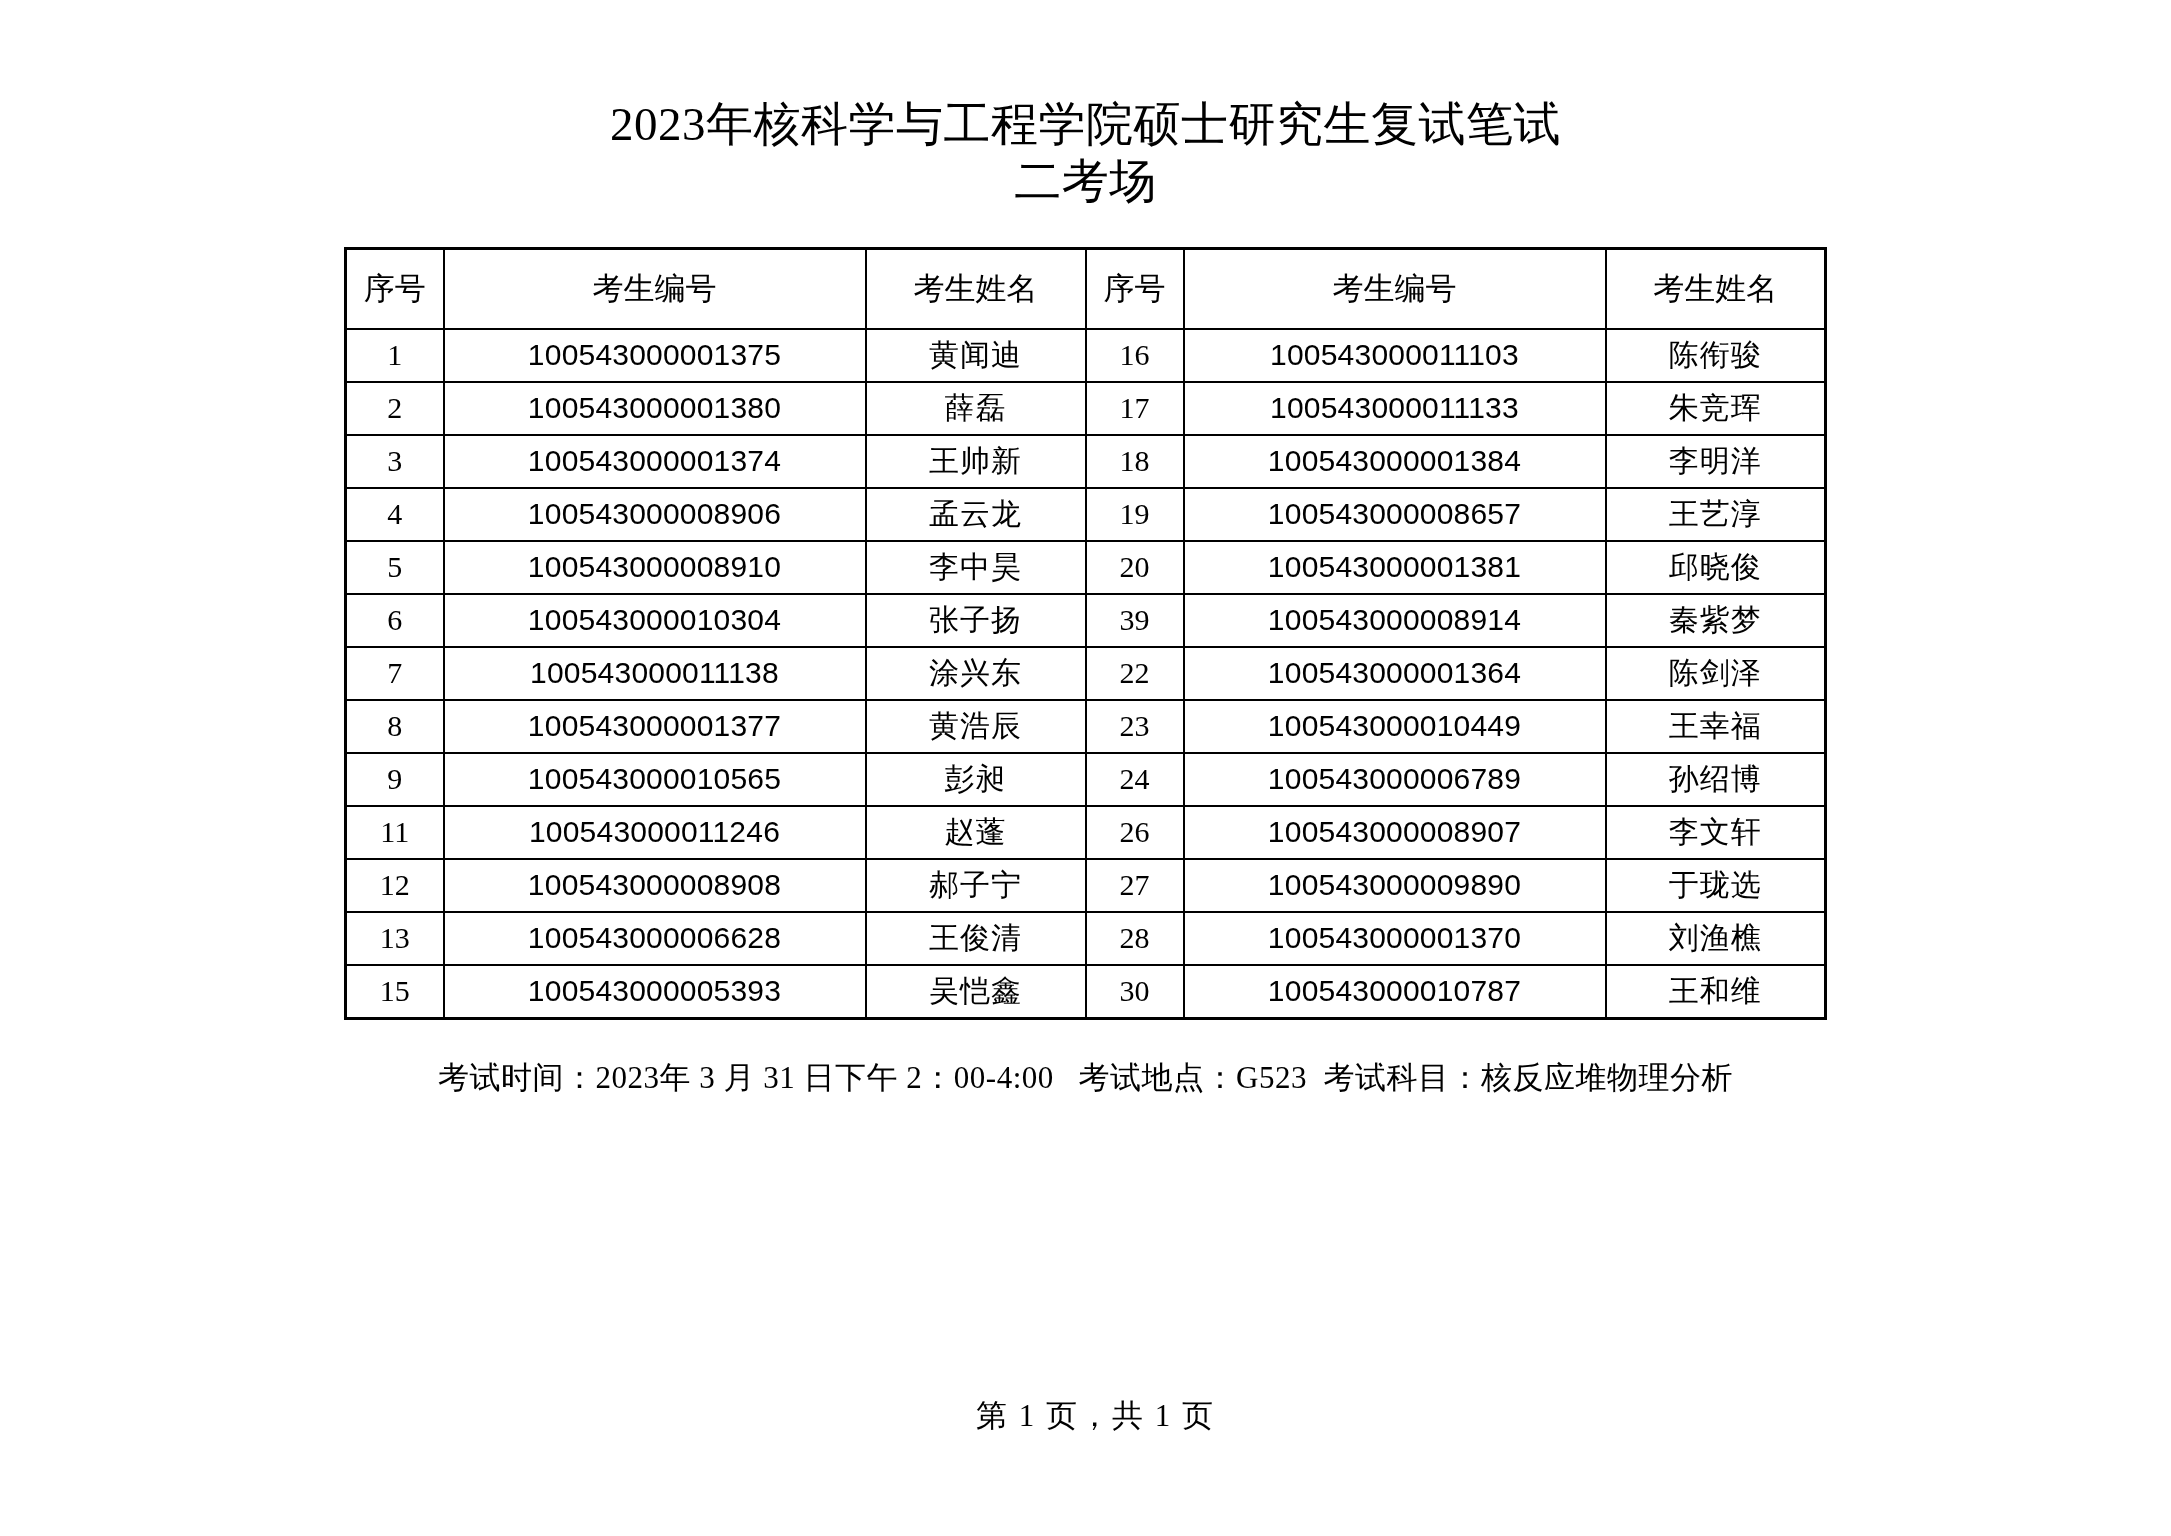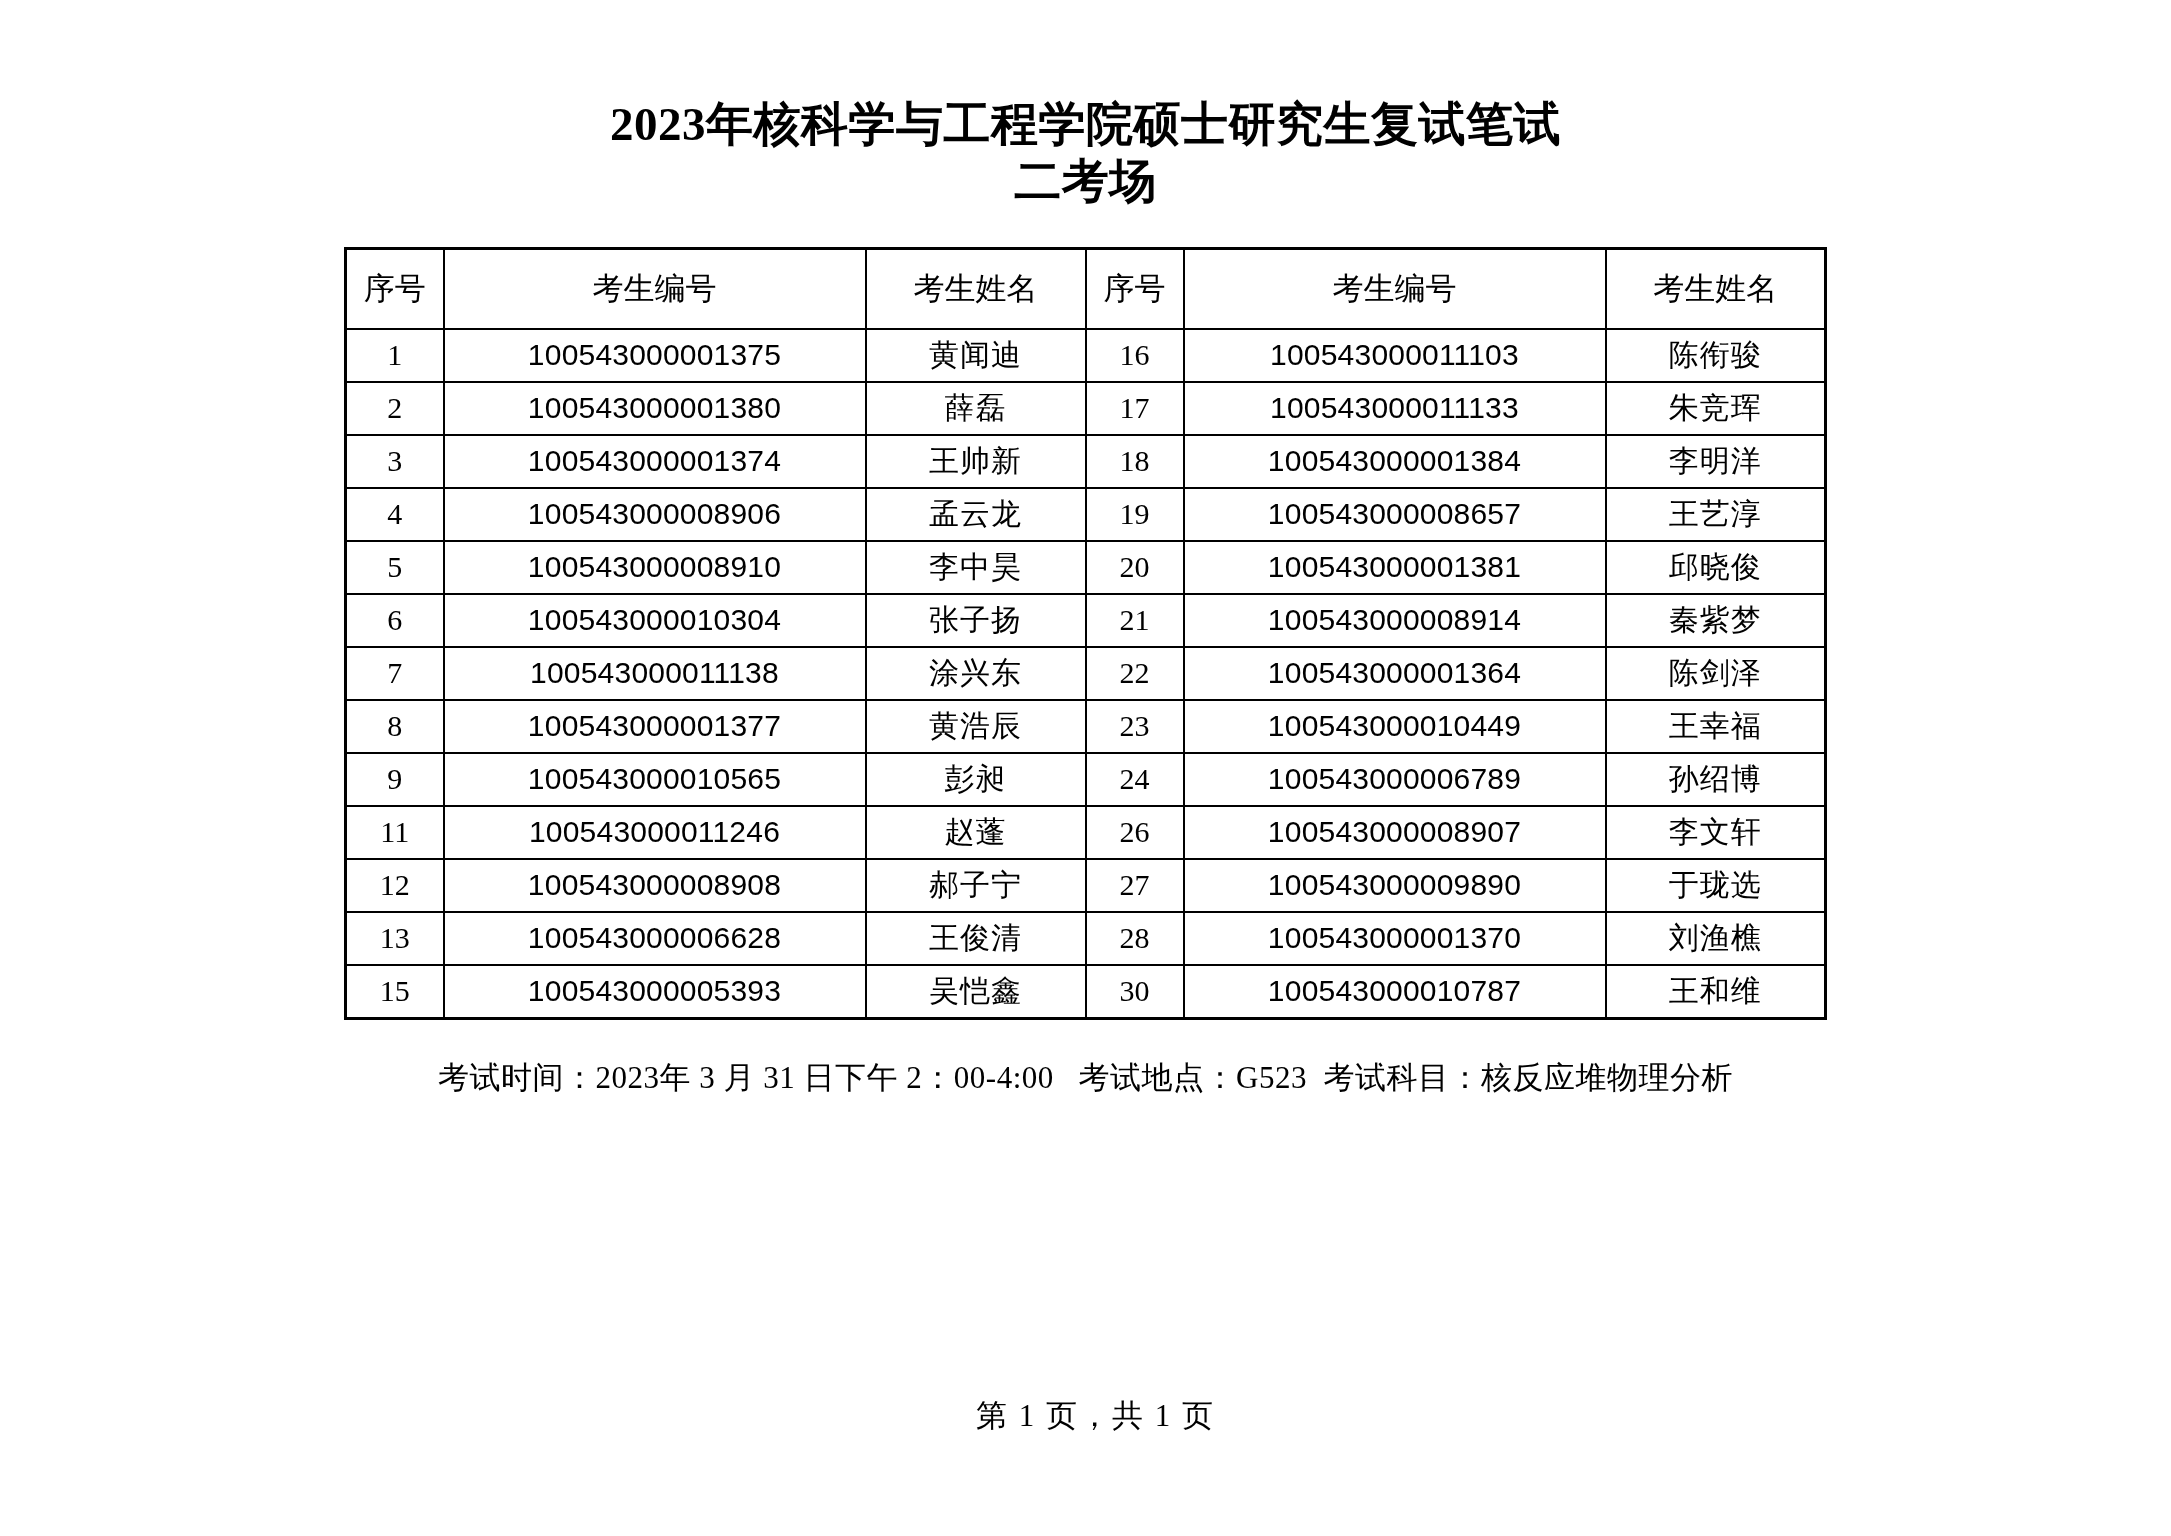--- a/index.html
+++ b/index.html
@@ -25,21 +25,21 @@
   }
 
   
   .title-block {
     text-align: center;
     padding-top: 96px;
   }
   .title-line {
     font-family: "Liberation Serif", "DejaVu Serif", serif;
     font-size: 47px;
-    font-weight: 700;
+    font-weight: 400;
     line-height: 1.22;
     letter-spacing: 0.5px;
     color: #000;
   }
 
   
   .table-wrap {
     margin-top: 36px;
     display: flex;
     justify-content: center;
@@ -179,21 +179,21 @@
             <td class="num-cell">100543000008910</td>
             <td class="name-cell">李中昊</td>
             <td class="seq-cell">20</td>
             <td class="num-cell">100543000001381</td>
             <td class="name-cell">邱晓俊</td>
           </tr>
           <tr>
             <td class="seq-cell">6</td>
             <td class="num-cell">100543000010304</td>
             <td class="name-cell">张子扬</td>
-            <td class="seq-cell">21</td>
+            <td class="seq-cell">39</td>
             <td class="num-cell">100543000008914</td>
             <td class="name-cell">秦紫梦</td>
           </tr>
           <tr>
             <td class="seq-cell">7</td>
             <td class="num-cell">100543000011138</td>
             <td class="name-cell">涂兴东</td>
             <td class="seq-cell">22</td>
             <td class="num-cell">100543000001364</td>
             <td class="name-cell">陈剑泽</td>

